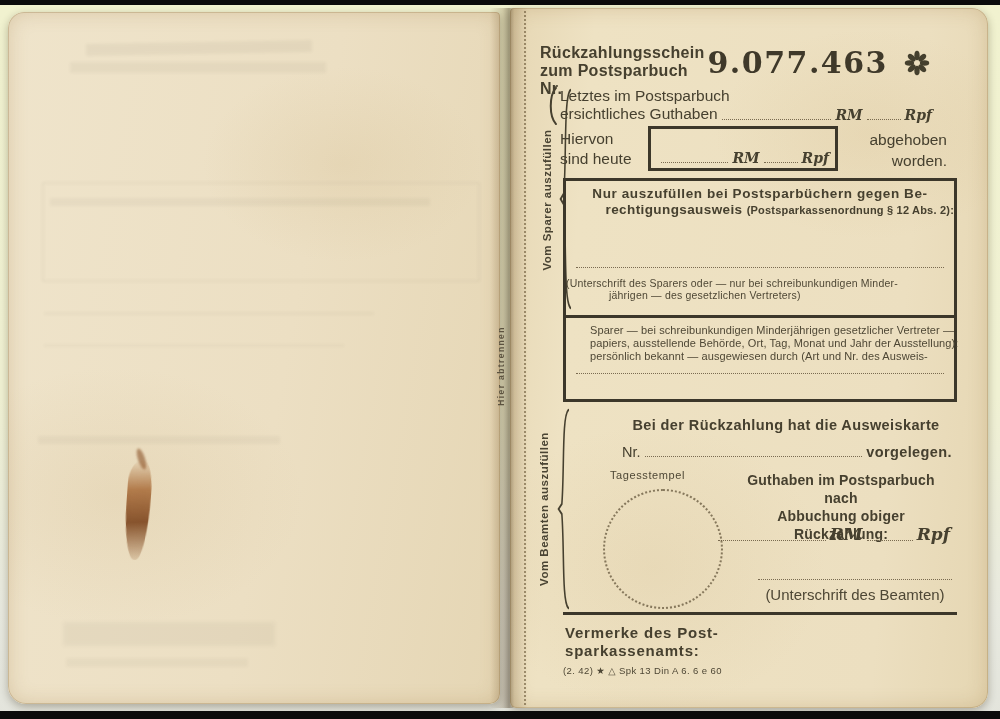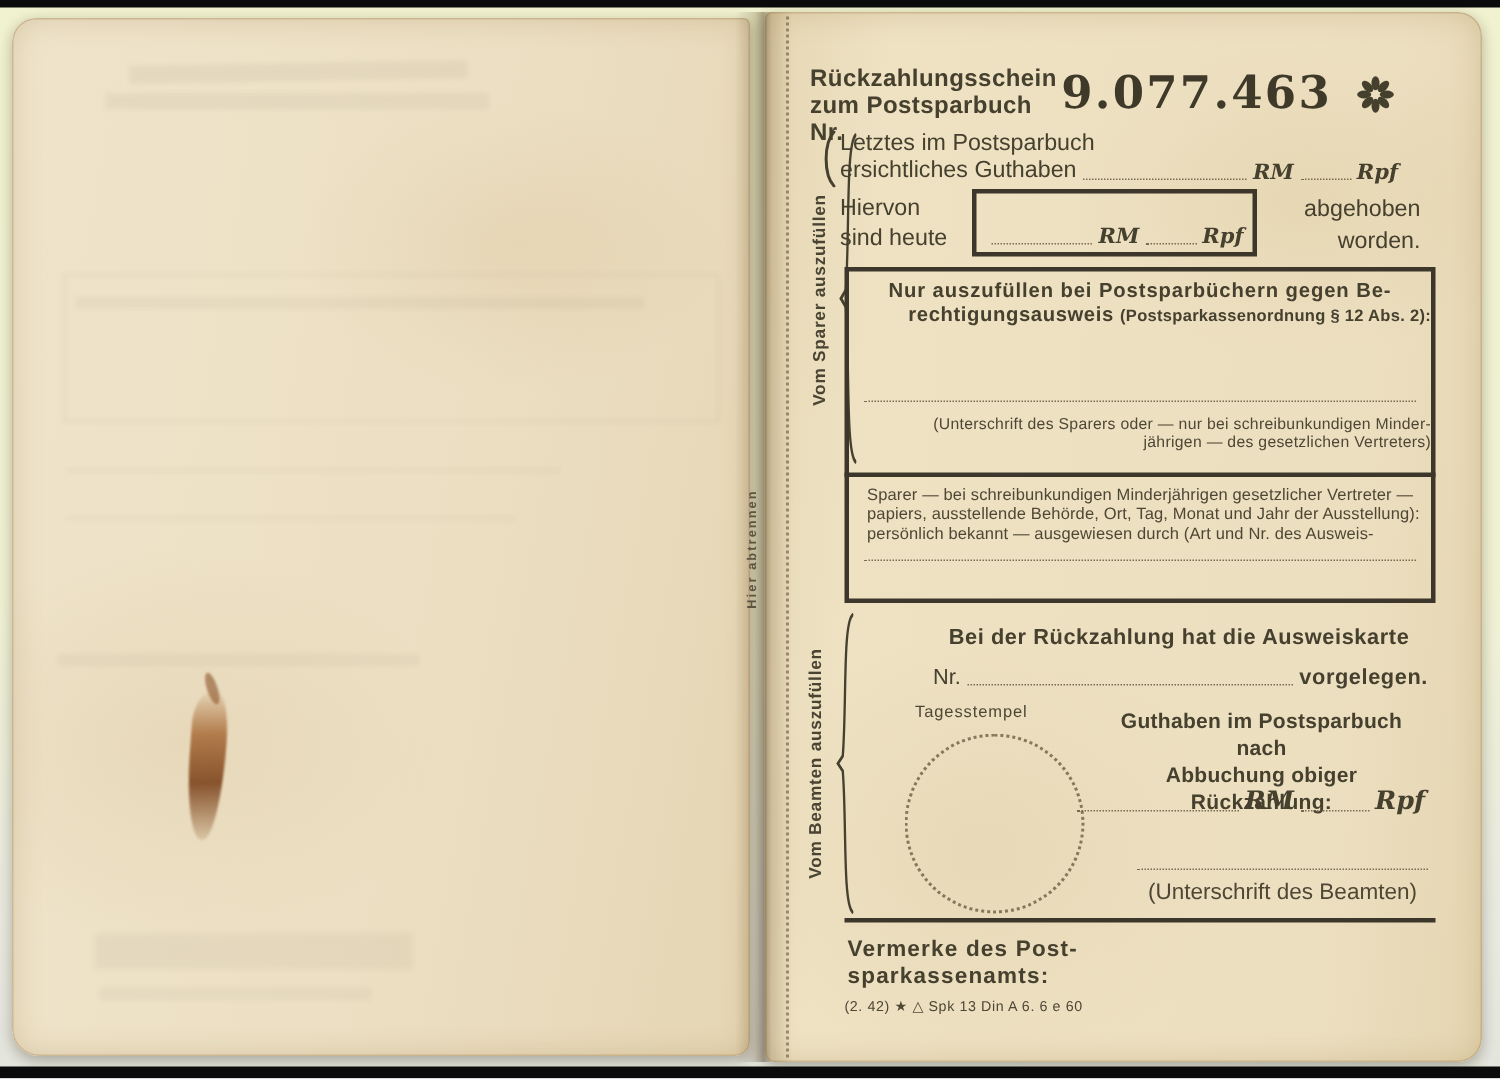--- a/index.html
+++ b/index.html
@@ -66,24 +66,24 @@
   .auth-box { left:53px; top:170px; width:394px; height:224px; border:3px solid #3c372a; }
   .auth-box .inner { position:relative; width:100%; height:100%; }
   .abs { position:absolute; }
   .auth-h1 { left:0; right:0; top:5px; text-align:center; font-weight:700; font-size:13.5px;
     letter-spacing:.6px; }
   .auth-h2 { left:0; right:0; top:21px; text-align:right; font-weight:700; font-size:13.5px;
     letter-spacing:.4px; }
   .auth-h2 .small { font-size:11px; letter-spacing:.2px; }
   .dotline { border-bottom:1.6px dotted rgba(92,78,52,.8); height:0; }
   .dot-a { left:10px; right:10px; top:86px; }
-  .cap { left:0; right:0; text-align:right; font-size:10.5px; letter-spacing:.2px; color:#4e4735; }
-  .cap1 { top:96px; } .cap2 { top:108px; }
+  .cap { left:0; right:0; text-align:left; font-size:10.5px; letter-spacing:.2px; color:#4e4735; }
+  .cap1 { top:96px; } .cap2 { top:108px;margin-left:43px; }
   .auth-divider { left:-3px; right:-3px; top:134px; height:2.5px; background:#3c372a; }
-  .auth-par { left:12px; top:143px; width:378px; font-size:11px; line-height:13px;
+  .auth-par { left:24px; top:143px; width:378px; font-size:11px; line-height:13px;
     color:#4e4735; letter-spacing:.1px; }
   .dot-b { left:10px; right:10px; top:192px; }
 
   .ausweis-line { left:110px; top:409px; width:332px; text-align:center; font-weight:700;
     font-size:14.5px; letter-spacing:.4px; }
   .ausweis-nr { left:112px; top:436px; width:330px; font-size:14.5px; }
   .ausweis-nr .suffix { font-weight:700; letter-spacing:.4px; }
 
   .stamp-label { left:100px; top:461px; font-size:11px; letter-spacing:.6px; color:#4e4735; }
   .stamp-circle { left:93px; top:481px; width:120px; height:120px; border-radius:50%;

